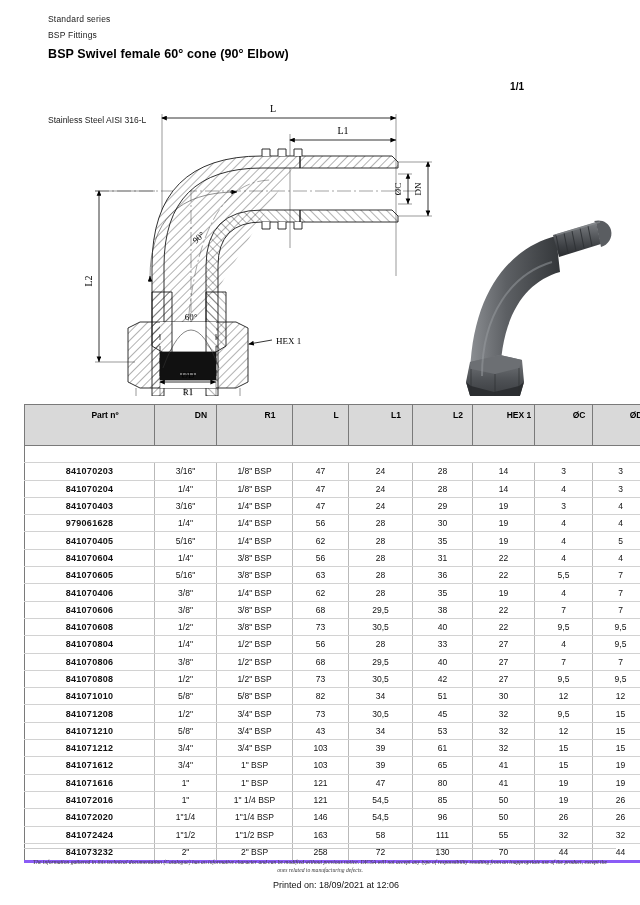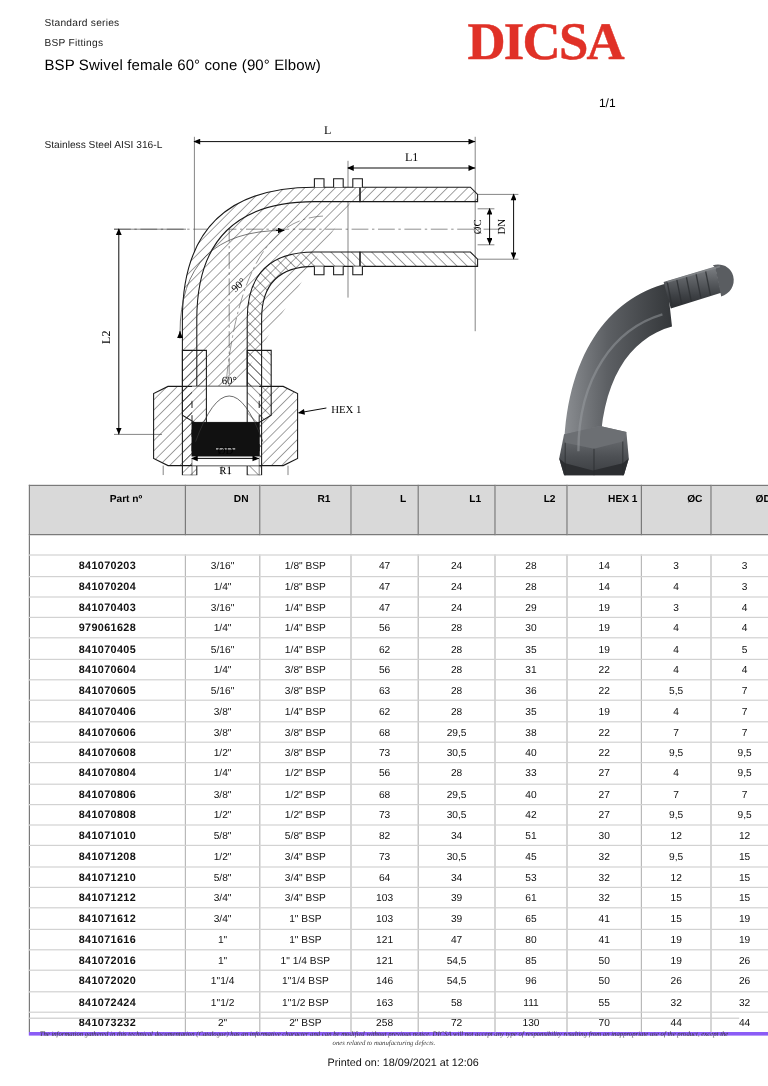--- a/index.html
+++ b/index.html
@@ -12,21 +12,21 @@
     height: 905px;
     position: relative;
     font-family: "Liberation Sans", sans-serif;
     color: #000000;
     overflow: hidden;
   }
 
   
   .header {
     position: absolute;
-    left: 1px; top: 0;
+    left: 12px; top: 0;
     width: 548px;
     height: 96px;
   }
   .hdr-line1 {
     position: absolute;
     left: 36px; top: 14px;
     font-size: 8.5px;
     letter-spacing: .2px;
     color: #1a1a1a;
   }
@@ -34,36 +34,36 @@
     position: absolute;
     left: 36px; top: 30px;
     font-size: 8.5px;
     letter-spacing: .2px;
     color: #1a1a1a;
   }
   .hdr-title {
     position: absolute;
     left: 36px; top: 47px;
     font-size: 12.5px;
-    font-weight: normal;
+    font-weight: bold;
     letter-spacing: .1px;
     color: #000;
   }
   .hdr-material {
     position: absolute;
     left: 36px; top: 83px;
     font-size: 8.5px;
     color: #1a1a1a;
     margin-top: 32px;
   }
   .hdr-page {
     position: absolute;
     right: 36px; top: 81px;
     font-size: 10px;
-    font-weight: normal;
+    font-weight: bold;
     color: #000;
   }
   .logo {
     position: absolute;
     right: 30px; top: 13px;
     font-family: "Liberation Serif", serif;
     font-weight: bold;
     font-size: 44px;
     line-height: 44px;
     letter-spacing: -1.5px;
@@ -175,21 +175,20 @@
 </style>
 </head>
 <body>
 
 <div class="header">
   <div class="hdr-line1">Standard series</div>
   <div class="hdr-line2">BSP Fittings</div>
   <div class="hdr-title">BSP Swivel female 60° cone (90° Elbow)</div>
   <div class="hdr-material">Stainless Steel AISI 316-L</div>
   <div class="hdr-page">1/1</div>
-  <div class="logo">DICSA</div>
 </div>
 
 <div class="drawing">
 <svg width="640" height="300" viewBox="0 0 640 300" xmlns="http://www.w3.org/2000/svg">
   <defs>
     <pattern id="hatchR" width="6" height="6" patternTransform="rotate(45)" patternUnits="userSpaceOnUse">
       <line x1="0" y1="0" x2="0" y2="6" stroke="#222" stroke-width="0.7"></line>
     </pattern>
     <pattern id="hatchL" width="6" height="6" patternTransform="rotate(-45)" patternUnits="userSpaceOnUse">
       <line x1="0" y1="0" x2="0" y2="6" stroke="#222" stroke-width="0.7"></line>
@@ -522,21 +521,21 @@
           <td>30,5</td>
           <td>45</td>
           <td>32</td>
           <td>9,5</td>
           <td>15</td>
         </tr>
         <tr>
           <td class="part">841071210</td>
           <td>5/8"</td>
           <td>3/4" BSP</td>
-          <td>64</td>
+          <td>43</td>
           <td>34</td>
           <td>53</td>
           <td>32</td>
           <td>12</td>
           <td>15</td>
         </tr>
         <tr>
           <td class="part">841071212</td>
           <td>3/4"</td>
           <td>3/4" BSP</td>

